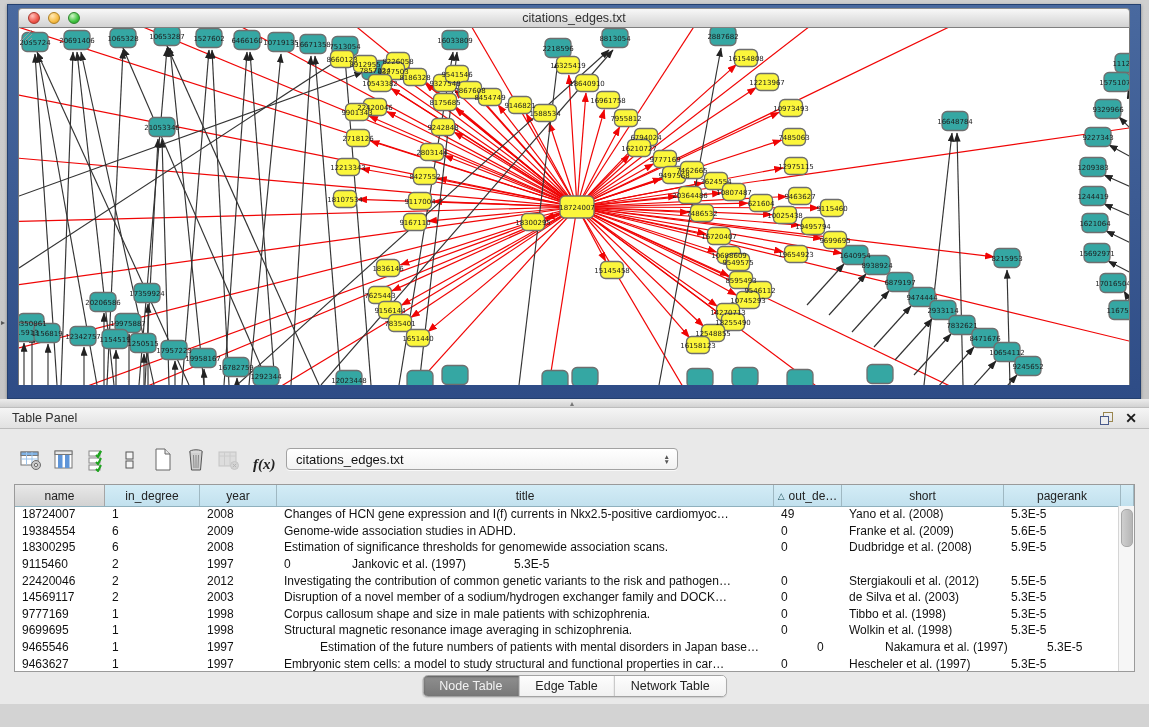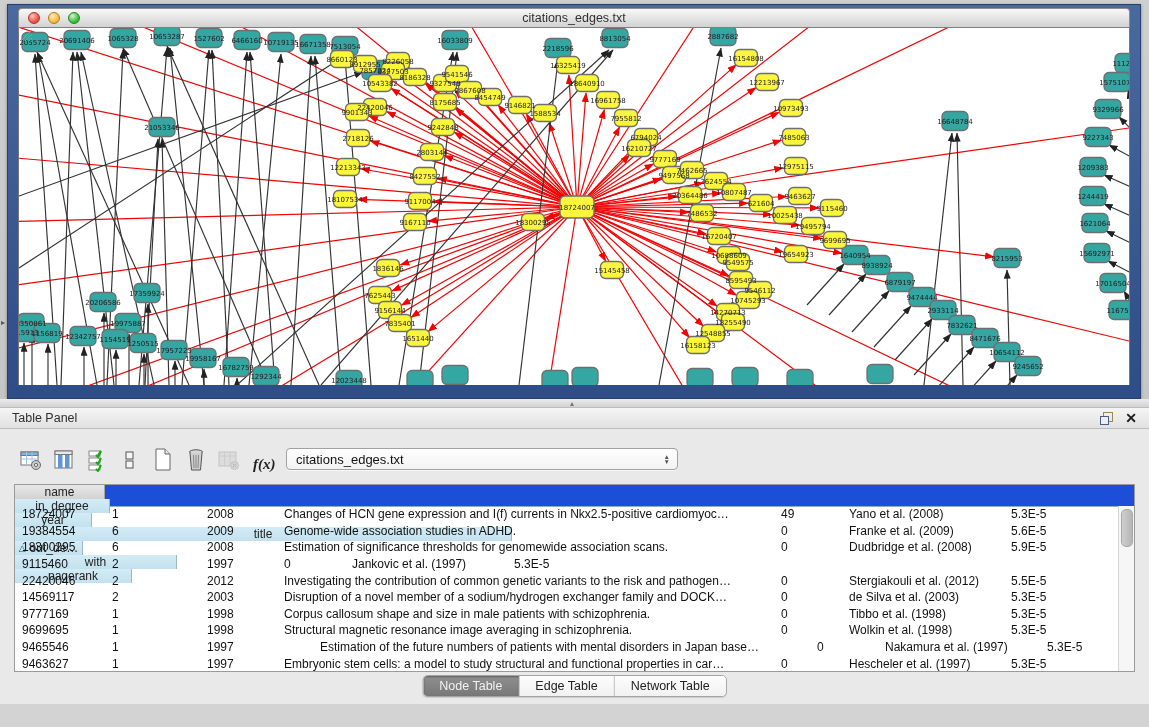--- a/index.html
+++ b/index.html
@@ -52,21 +52,21 @@
   .tbtn svg{display:block;}
   .fx{font-family:"Liberation Serif",serif;font-style:italic;font-weight:bold;font-size:15px;color:#222;margin:0 8px 0 4px;}
   .combo{position:absolute;left:268px;top:3px;width:392px;height:22px;background:linear-gradient(#fff,#f2f2f2);
       border:1px solid #a2a2a2;border-radius:4px;display:flex;align-items:center;box-sizing:border-box;
       font-size:13px;color:#111;padding-left:9px;box-shadow:0 1px 0 rgba(255,255,255,.7);}
   .combo .arrows{margin-left:auto;margin-right:7px;display:flex;flex-direction:column;line-height:5px;font-size:6.5px;color:#555;text-align:center;}
 
   
   .tbox{position:absolute;left:14px;top:55px;width:1121px;height:188px;background:#fff;
       border:1px solid #9a9a9a;box-sizing:border-box;overflow:hidden;}
-  .thead{display:flex;height:21px;background:#1d4ed8;border-bottom:1px solid #8fb0bd;flex-direction:column;}
+  .thead{display:flex;height:21px;background:#1d4ed8;border-bottom:1px solid #8fb0bd;}
   .th{display:flex;align-items:center;justify-content:center;font-size:12px;color:#222;
       border-right:1px solid #9fb8c2;box-sizing:border-box;background:linear-gradient(#d3ecf6,#c2e1ee);}
   .th.silver{background:linear-gradient(#e8e8e8,#d2d2d2);border-right:1px solid #a5a5a5;}
   .th .sort{font-size:9px;margin-right:4px;color:#1d4f5a;}
   .tbody{position:absolute;left:0;top:21px;right:15px;bottom:0;}
   .trow{display:flex;height:16.6px;align-items:center;}
   .td{font-size:12px;color:#111;padding-left:7px;white-space:nowrap;overflow:hidden;box-sizing:border-box;flex-shrink:0;}
   .vscroll{position:absolute;right:0;top:21px;width:15px;bottom:0;background:#f6f6f6;border-left:1px solid #d5d5d5;}
   .vthumb{position:absolute;left:2px;top:3px;width:10px;height:36px;border-radius:5px;
       background:linear-gradient(90deg,#cfcfcf,#b5b5b5);border:1px solid #a8a8a8;}
@@ -616,21 +616,21 @@
             <span>year</span>
           </div>
           <div class="th" style="width: 497px;">
             <span>title</span>
           </div>
           <div class="th" style="width: 68px;">
             <span class="sort">△</span>
             <span>out_de…</span>
           </div>
           <div class="th" style="width: 162px;">
-            <span>with</span>
+            <span>short</span>
           </div>
           <div class="th" style="width: 117px;">
             <span>pagerank</span>
           </div>
           <div class="th" style="flex: 1 1 0%;"></div>
         </div>
       <div class="tbody" id="tbody">
           <div class="trow">
             <div class="td" style="width: 90px;">18724007</div>
             <div class="td" style="width: 95px;">1</div>

